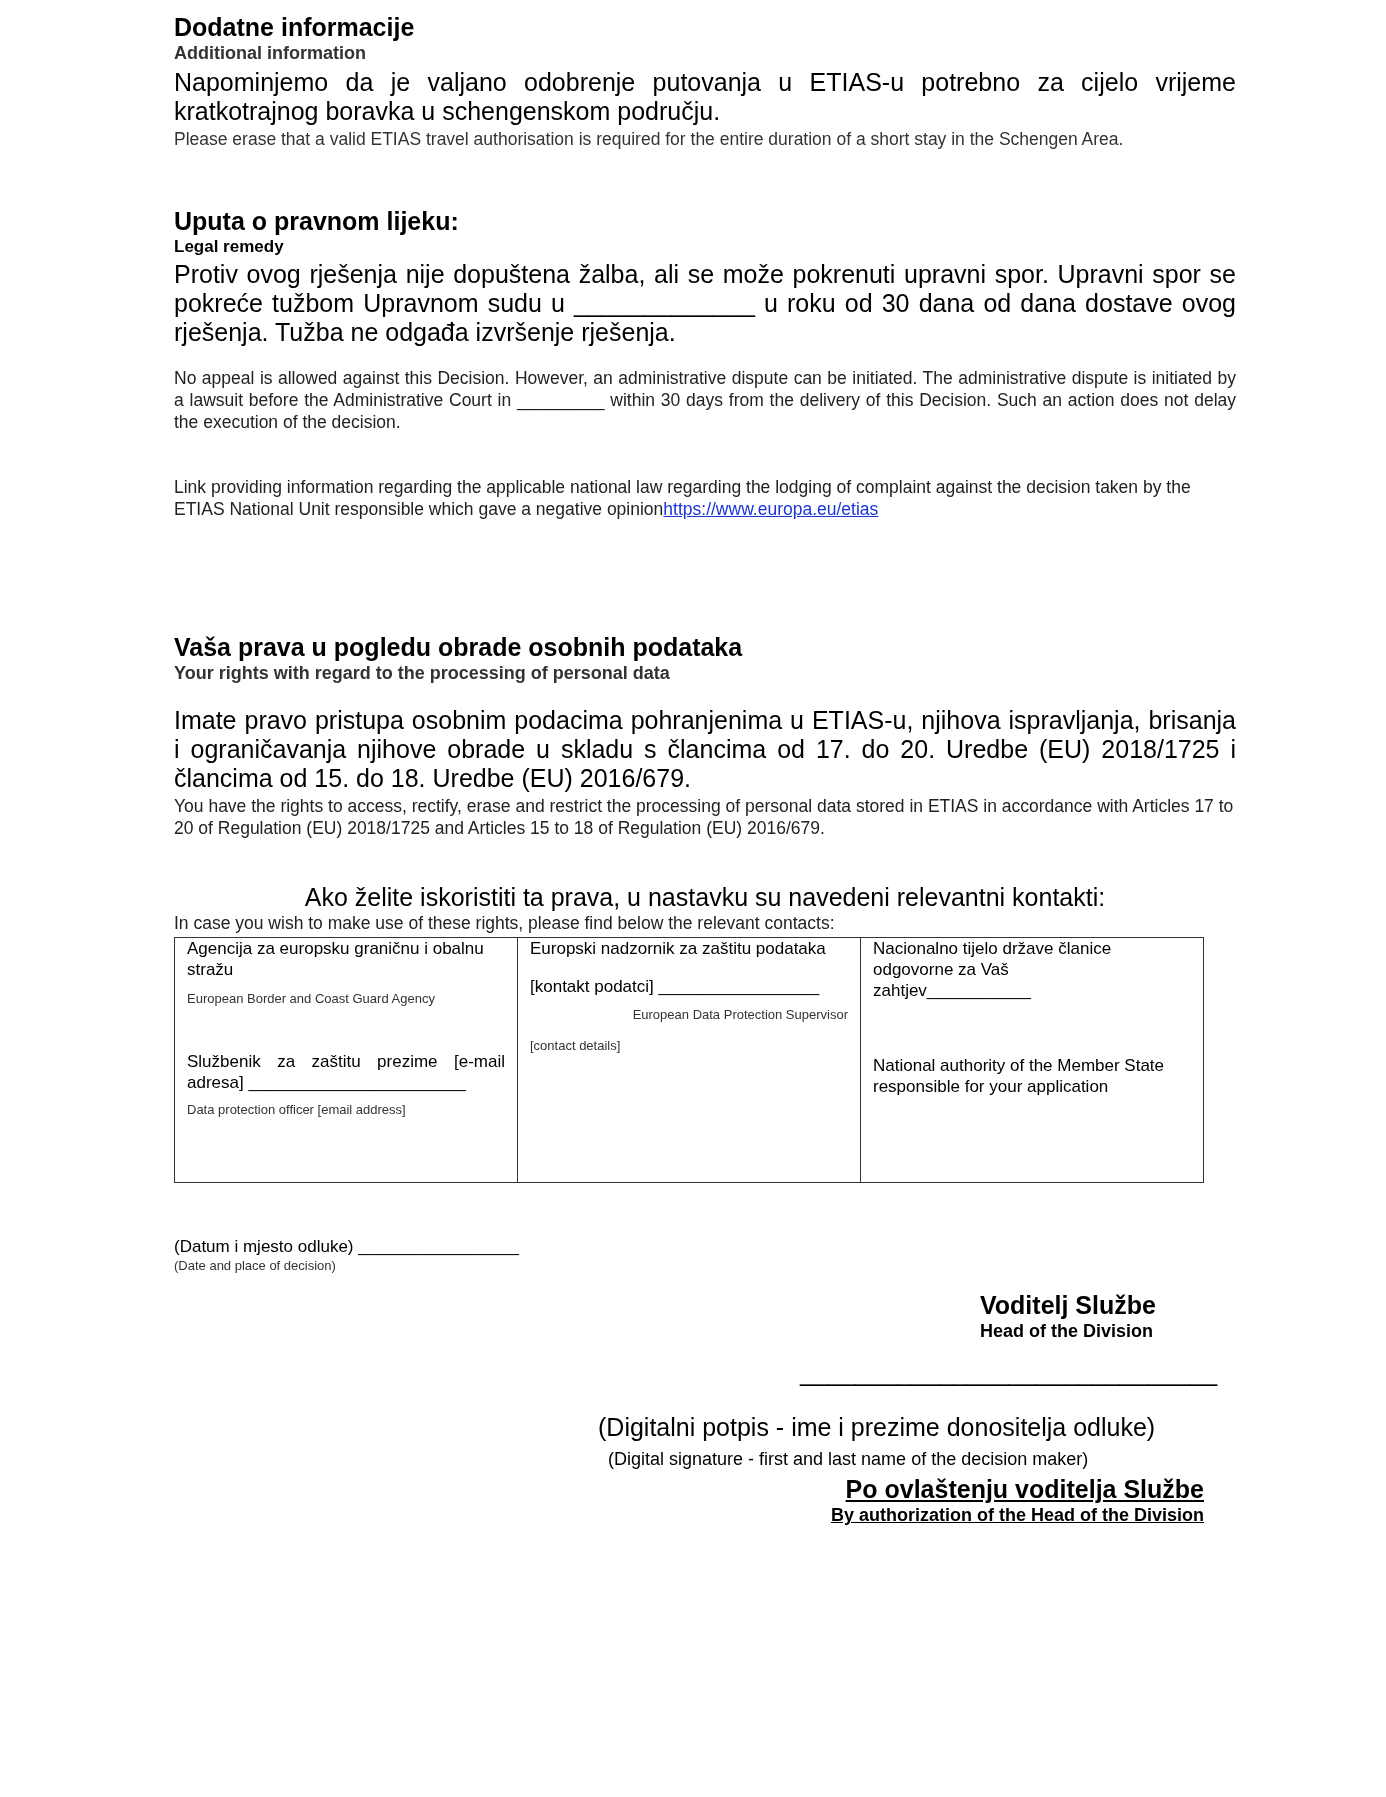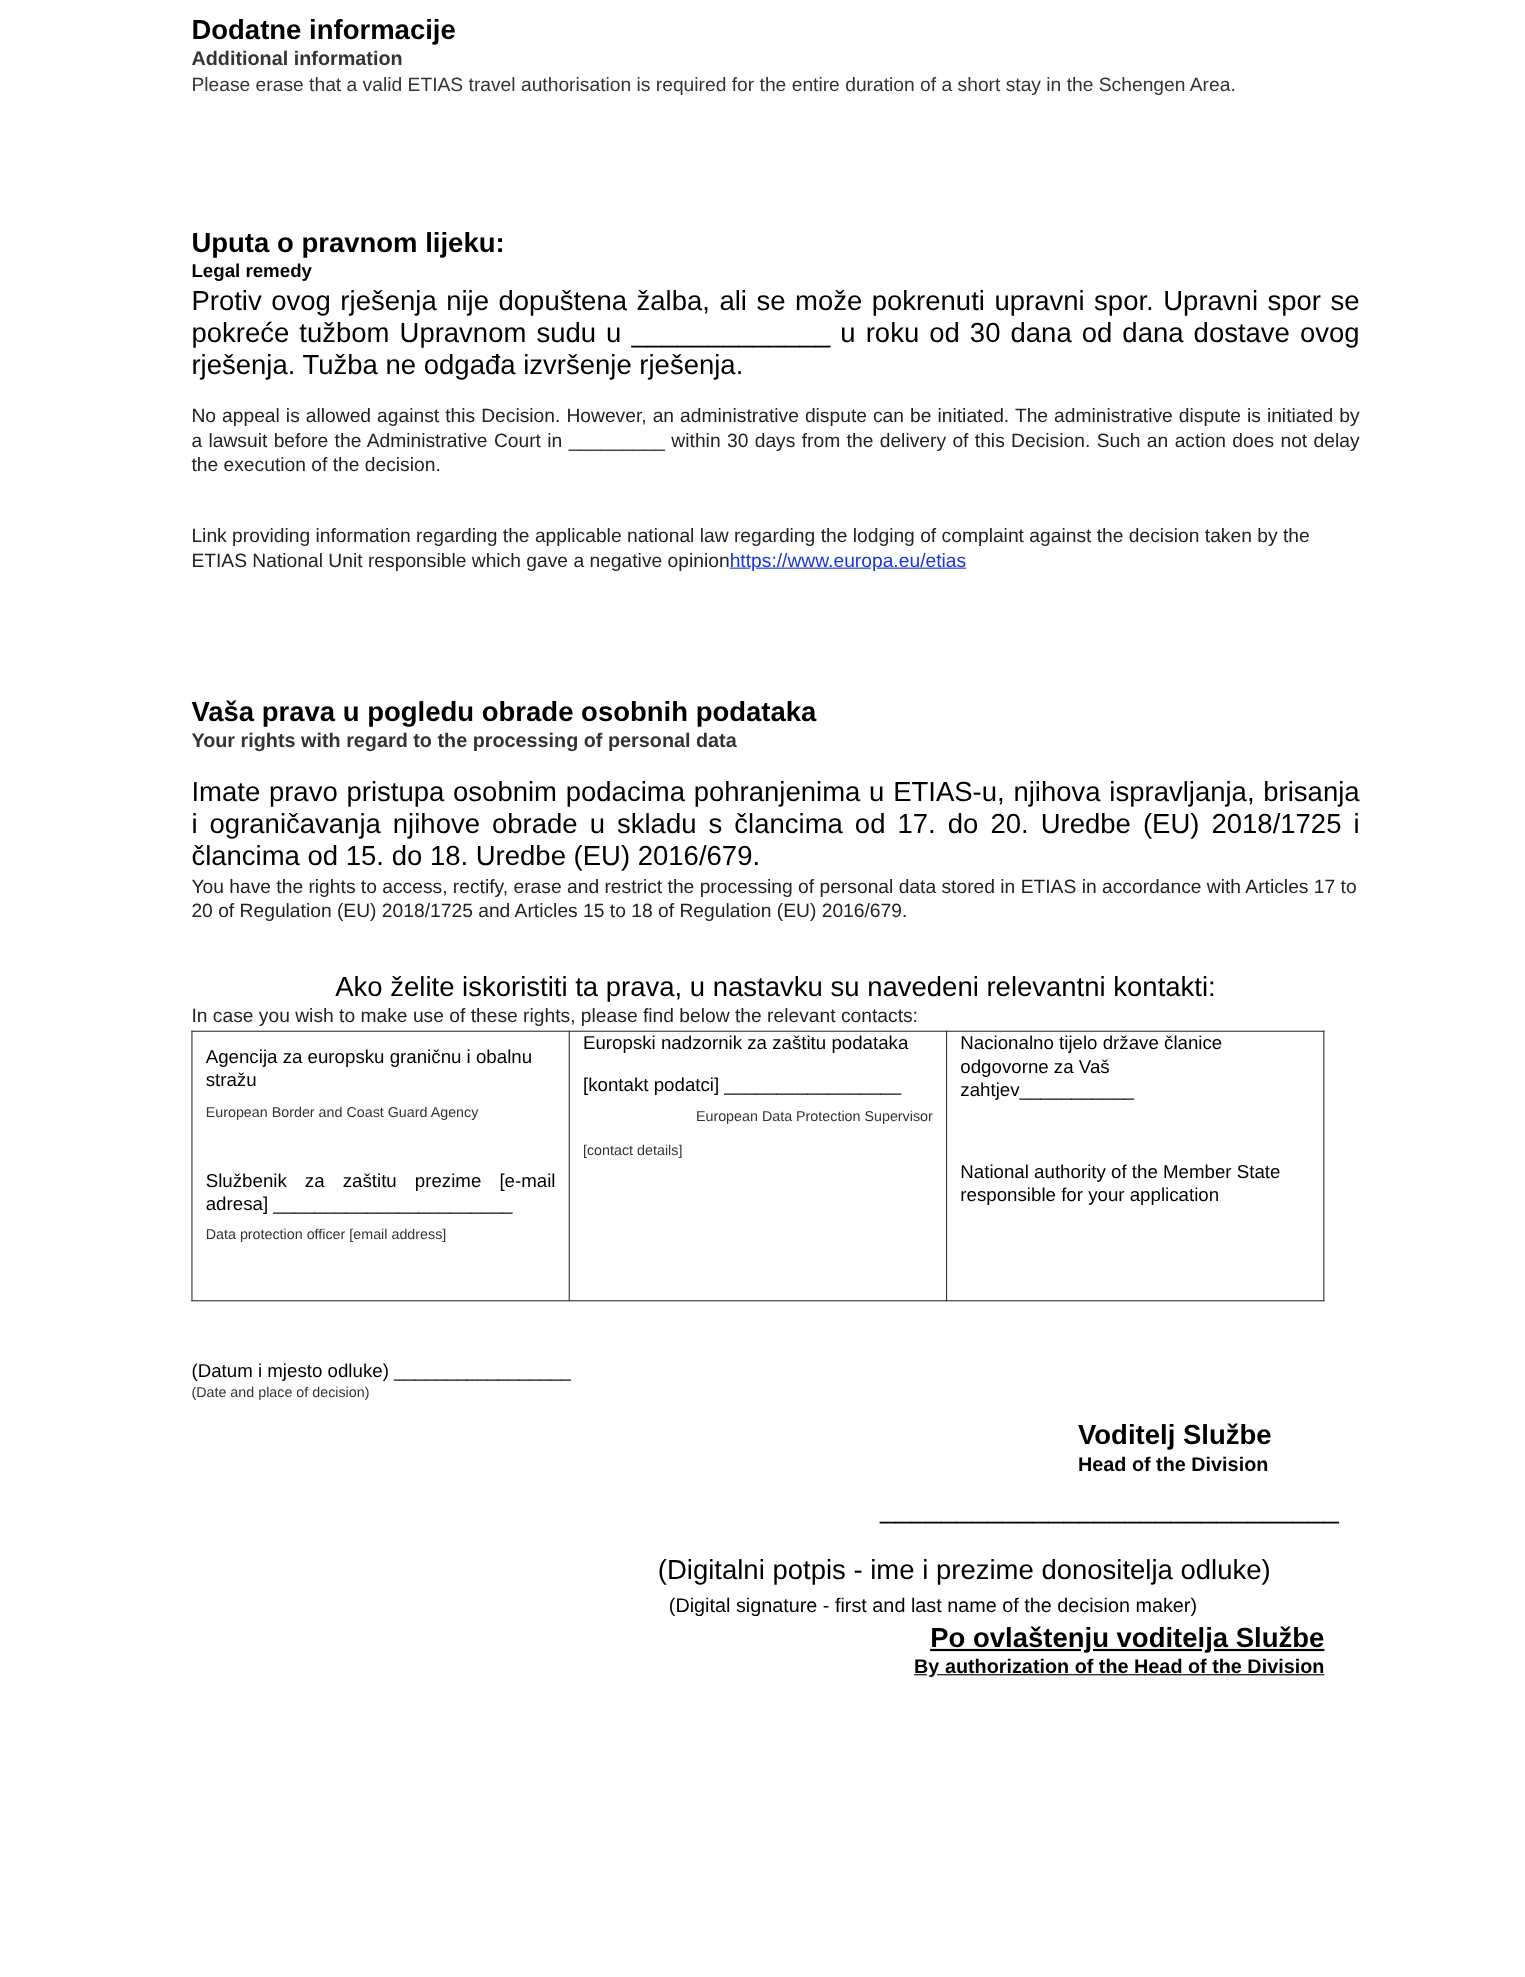--- a/index.html
+++ b/index.html
@@ -21,20 +21,21 @@
   .cell-sub { font-size: 13px; line-height: 17px; color: #333; }
   .sig-title { font-weight: bold; font-size: 25px; line-height: 30px; }
   .sig-sub { font-weight: bold; font-size: 18px; line-height: 22px; }
 </style>
 </head>
 <body>
 
 <div class="page abs" style="top:12px;">
   <div class="h1">Dodatne informacije</div>
   <div class="h1-en">Additional information</div>
+  <div class="big" style="margin-top:4px;">Napominjemo da je valjano odobrenje putovanja u ETIAS-u potrebno za cijelo vrijeme kratkotrajnog boravka u schengenskom području.</div>
   <div class="small-gray" style="margin-top:2px;">Please erase that a valid ETIAS travel authorisation is required for the entire duration of a short stay in the Schengen Area.</div>
 </div>
 
 <div class="page abs" style="top:206px;">
   <div class="h1">Uputa o pravnom lijeku:</div>
   <div class="h1-en" style="font-size:17px; color:#000;">Legal remedy</div>
   <div class="big" style="margin-top:2px;">Protiv ovog rješenja nije dopuštena žalba, ali se može pokrenuti upravni spor. Upravni spor se pokreće tužbom Upravnom sudu u _____________ u roku od 30 dana od dana dostave ovog rješenja. Tužba ne odgađa izvršenje rješenja.</div>
   <div class="small" style="margin-top:20px;">No appeal is allowed against this Decision. However, an administrative dispute can be initiated. The administrative dispute is initiated by a lawsuit before the Administrative Court in _________ within 30 days from the delivery of this Decision. Such an action does not delay the execution of the decision.</div>
 </div>
 
@@ -50,21 +51,21 @@
   <div class="big" style="margin-top:22px;">Imate pravo pristupa osobnim podacima pohranjenima u ETIAS-u, njihova ispravljanja, brisanja i ograničavanja njihove obrade u skladu s člancima od 17. do 20. Uredbe (EU) 2018/1725 i člancima od 15. do 18. Uredbe (EU) 2016/679.</div>
   <div class="small" style="margin-top:2px; text-align:left;">You have the rights to access, rectify, erase and restrict the processing of personal data stored in ETIAS in accordance with Articles 17 to 20 of Regulation (EU) 2018/1725 and Articles 15 to 18 of Regulation (EU) 2016/679.</div>
   <div class="big" style="margin-top:44px; text-align:center;">Ako želite iskoristiti ta prava, u nastavku su navedeni relevantni kontakti:</div>
   <div class="small" style="text-align:left;">In case you wish to make use of these rights, please find below the relevant contacts:</div>
 </div>
 
 <table class="contacts">
   <tbody>
       <tr>
     <td>
-      <div class="cell-main" style="margin-top:12px;">Agencija za europsku graničnu i obalnu stražu</div>
+      <div class="cell-main" style="margin-top:0px;">Agencija za europsku graničnu i obalnu stražu</div>
       <div class="cell-sub" style="margin-top:10px;">European Border and Coast Guard Agency</div>
       <div class="cell-main" style="margin-top:44px; text-align:justify;">Službenik za zaštitu prezime [e-mail adresa] _______________________</div>
       <div class="cell-sub" style="margin-top:8px;">Data protection officer [email address]</div>
     </td>
     <td>
       <div class="cell-main">Europski nadzornik za zaštitu podataka</div>
       <div class="cell-main" style="margin-top:17px;">[kontakt podatci] _________________</div>
       <div class="cell-sub" style="margin-top:9px;text-align:right;">European Data Protection Supervisor</div>
       <div class="cell-sub" style="margin-top:14px;">[contact details]</div>
     </td>

